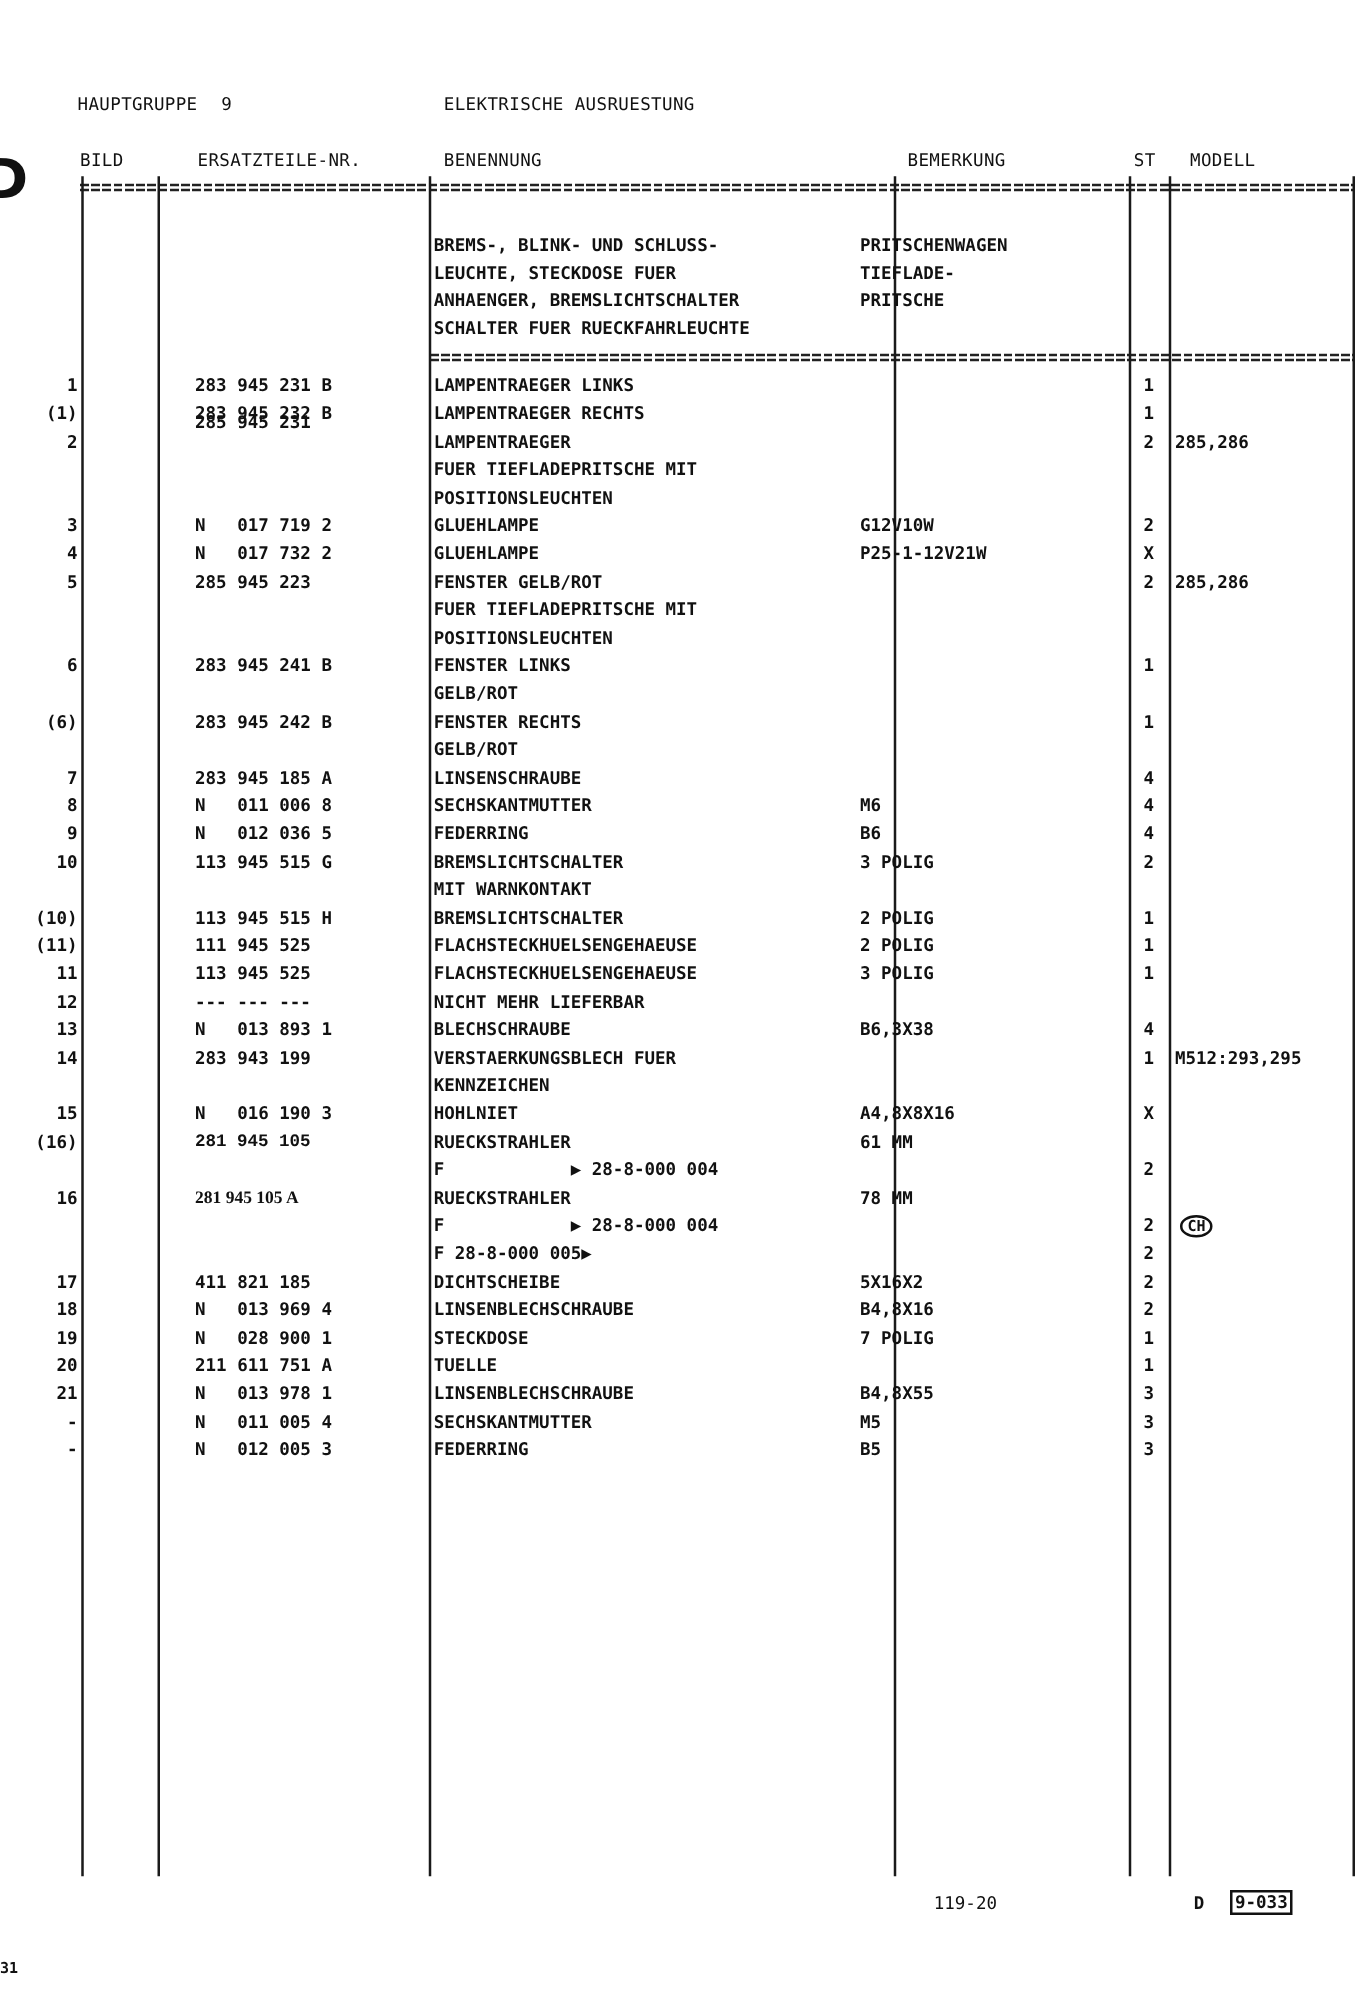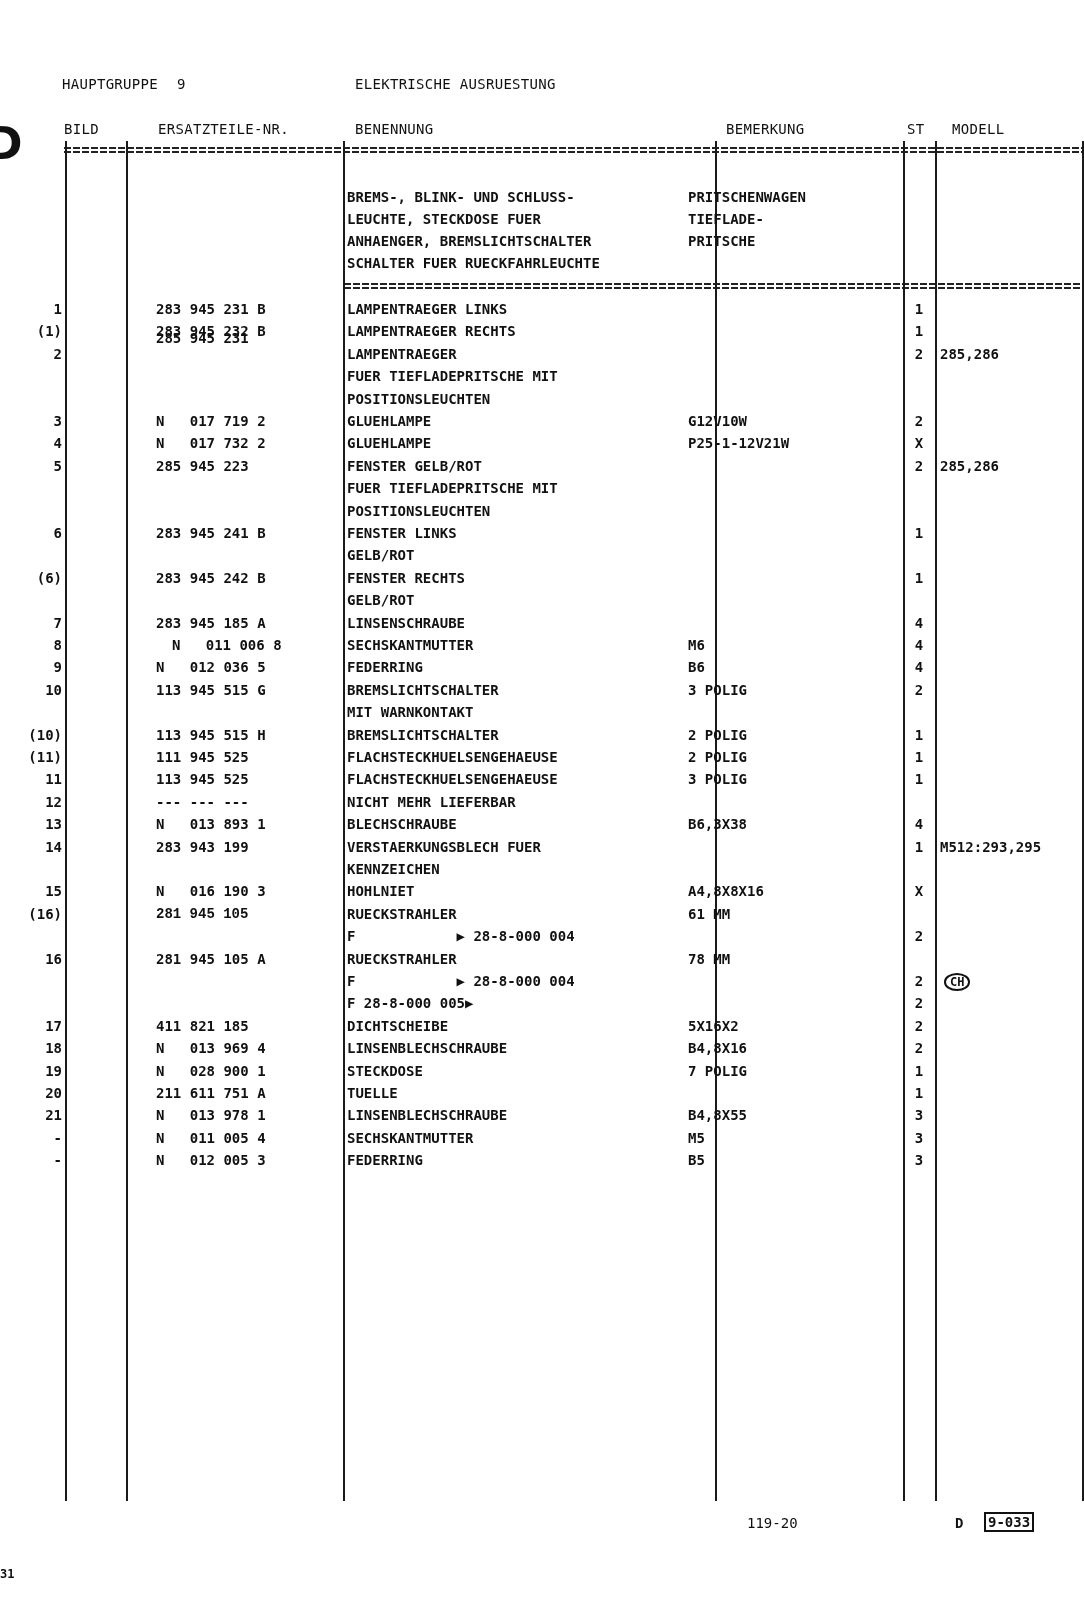--- a/index.html
+++ b/index.html
@@ -180,21 +180,21 @@
     <div>
       <div class="cell bild" style="top: 613.6px;">7</div>
       <div class="cell part" style="top: 613.6px;">283 945 185 A</div>
       <div class="cell name" style="top: 613.6px;">LINSENSCHRAUBE</div>
       <div class="cell bem" style="top: 613.6px;"></div>
       <div class="cell st" style="top: 613.6px;">4</div>
       <div class="cell mod" style="top: 613.6px;"></div>
     </div>
     <div>
       <div class="cell bild" style="top: 636px;">8</div>
-      <div class="cell part" style="top: 636px; margin-left: 16px;">N   011 006 8</div>
+      <div class="cell part" style="top: 636px;">N   011 006 8</div>
       <div class="cell name" style="top: 636px;">SECHSKANTMUTTER</div>
       <div class="cell bem" style="top: 636px;">M6</div>
       <div class="cell st" style="top: 636px;">4</div>
       <div class="cell mod" style="top: 636px;"></div>
     </div>
     <div>
       <div class="cell bild" style="top: 658.4px;">9</div>
       <div class="cell part" style="top: 658.4px;">N   012 036 5</div>
       <div class="cell name" style="top: 658.4px;">FEDERRING</div>
       <div class="cell bem" style="top: 658.4px;">B6</div>
@@ -292,21 +292,21 @@
     <div>
       <div class="cell bild" style="top: 927.2px;"></div>
       <div class="cell part" style="top: 927.2px;"></div>
       <div class="cell name" style="top: 927.2px;">F            ▶ 28-8-000 004</div>
       <div class="cell bem" style="top: 927.2px;"></div>
       <div class="cell st" style="top: 927.2px;">2</div>
       <div class="cell mod" style="top: 927.2px;"></div>
     </div>
     <div>
       <div class="cell bild" style="top: 949.6px;">16</div>
-      <div class="cell part" style="top: 949.6px;">281 945 105 A</div>
+      <div class="cell part" style="top: 949.6px; font-family: Liberation Serif, serif;">281 945 105 A</div>
       <div class="cell name" style="top: 949.6px;">RUECKSTRAHLER</div>
       <div class="cell bem" style="top: 949.6px;">78 MM</div>
       <div class="cell st" style="top: 949.6px;"></div>
       <div class="cell mod" style="top: 949.6px;"></div>
     </div>
     <div>
       <div class="cell bild" style="top: 972px;"></div>
       <div class="cell part" style="top: 972px;"></div>
       <div class="cell name" style="top: 972px;">F            ▶ 28-8-000 004</div>
       <div class="cell bem" style="top: 972px;"></div>

